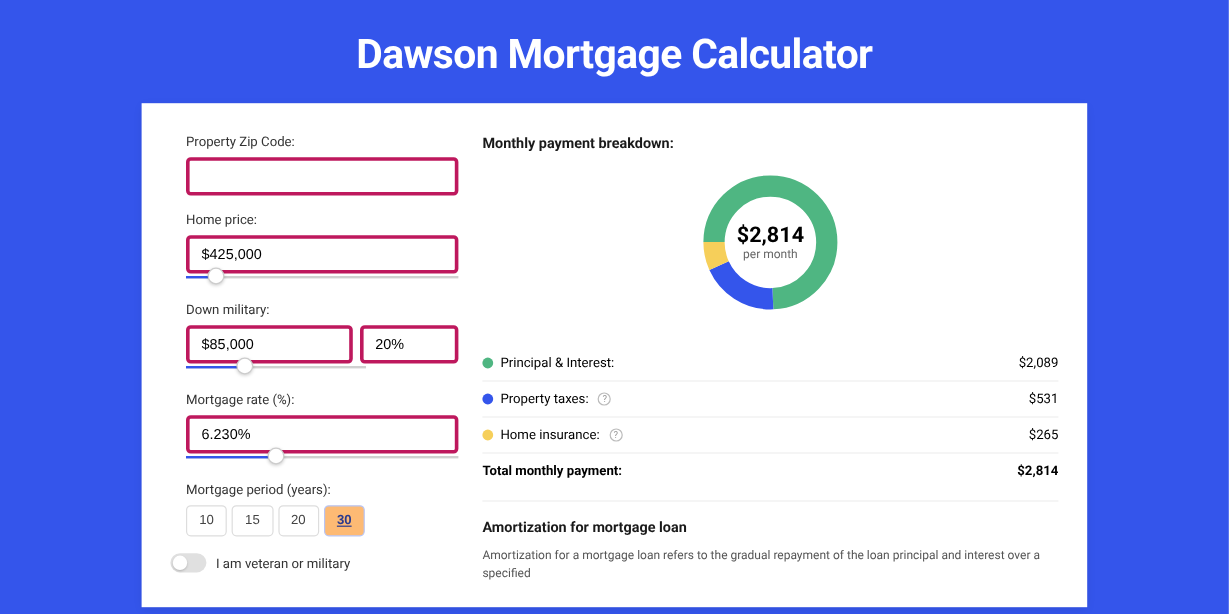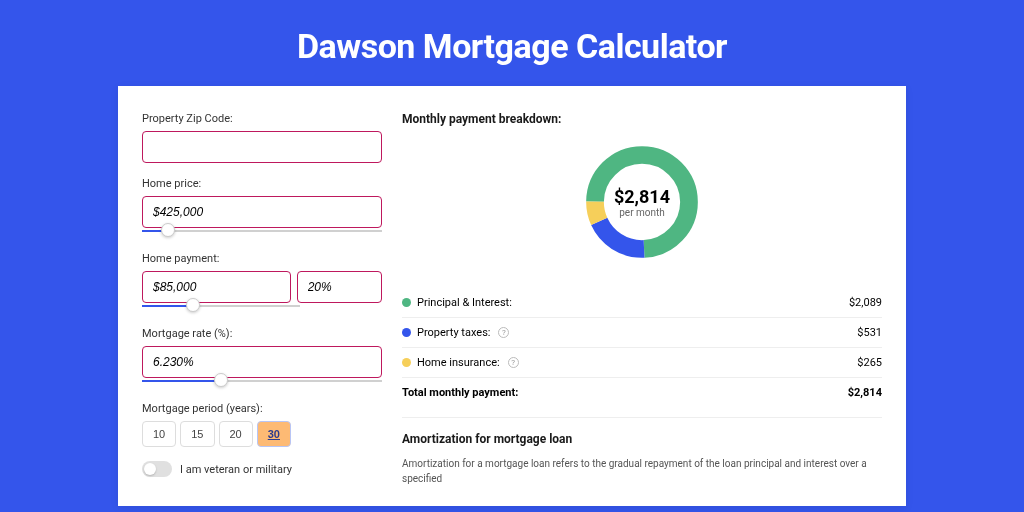--- a/index.html
+++ b/index.html
@@ -31,29 +31,28 @@
 .left-col { width: 240px; flex-shrink: 0; }
 .right-col { flex: 1; }
 
 .field-label {
   font-size: 11px;
   color: #333;
   margin-bottom: 6px;
 }
 .text-input {
   width: 100%;
-  border: 1px solid #be185d;
+  border: 3px solid #be185d;
   border-radius: 4px;
   padding: 8px 10px;
   font-size: 12px;
   height: 32px;
   background: #fff;
-  font-style: italic;
-}
-.field-group { margin-bottom: 14px; }
+}
+.field-group { margin-bottom: 14px; margin-left: 13px; }
 
 .slider {
   position: relative;
   height: 12px;
   margin-top: -2px;
 }
 .slider-track {
   position: absolute;
   top: 4px;
   left: 0;
@@ -206,21 +205,21 @@
       <div class="field-label">Home price:</div>
       <input class="text-input" value="$425,000" style="">
       <div class="slider">
         <div class="slider-track"></div>
         <div class="slider-fill" style="width:10%"></div>
         <div class="slider-thumb" style="left:8%"></div>
       </div>
     </div>
 
     <div class="field-group">
-      <div class="field-label">Home payment:</div>
+      <div class="field-label">Down military:</div>
       <div class="down-row">
         <input class="text-input" value="$85,000" style="">
         <input class="text-input" value="20%" style="">
       </div>
       <div class="slider" style="width:66%">
         <div class="slider-track"></div>
         <div class="slider-fill" style="width:32%"></div>
         <div class="slider-thumb" style="left:28%"></div>
       </div>
     </div>

